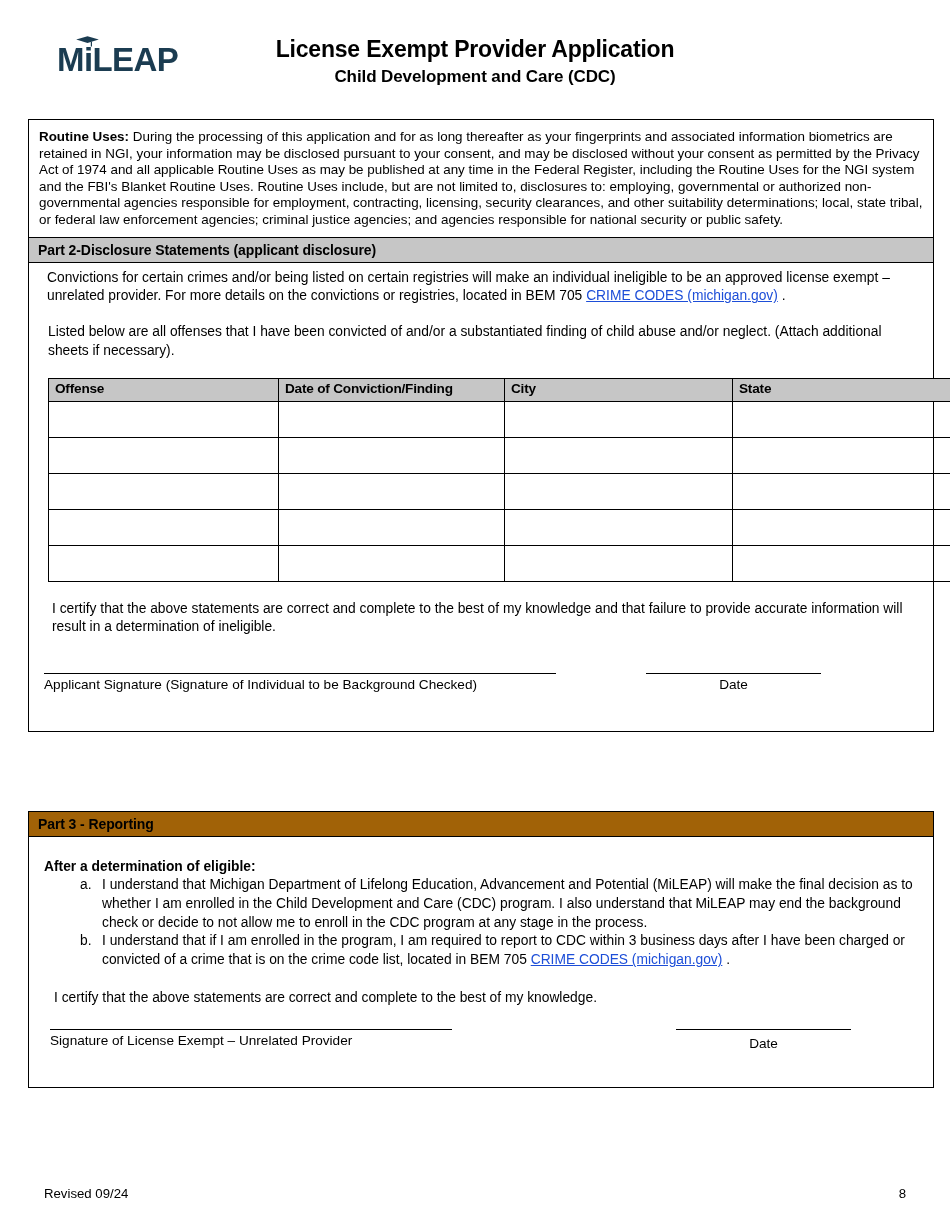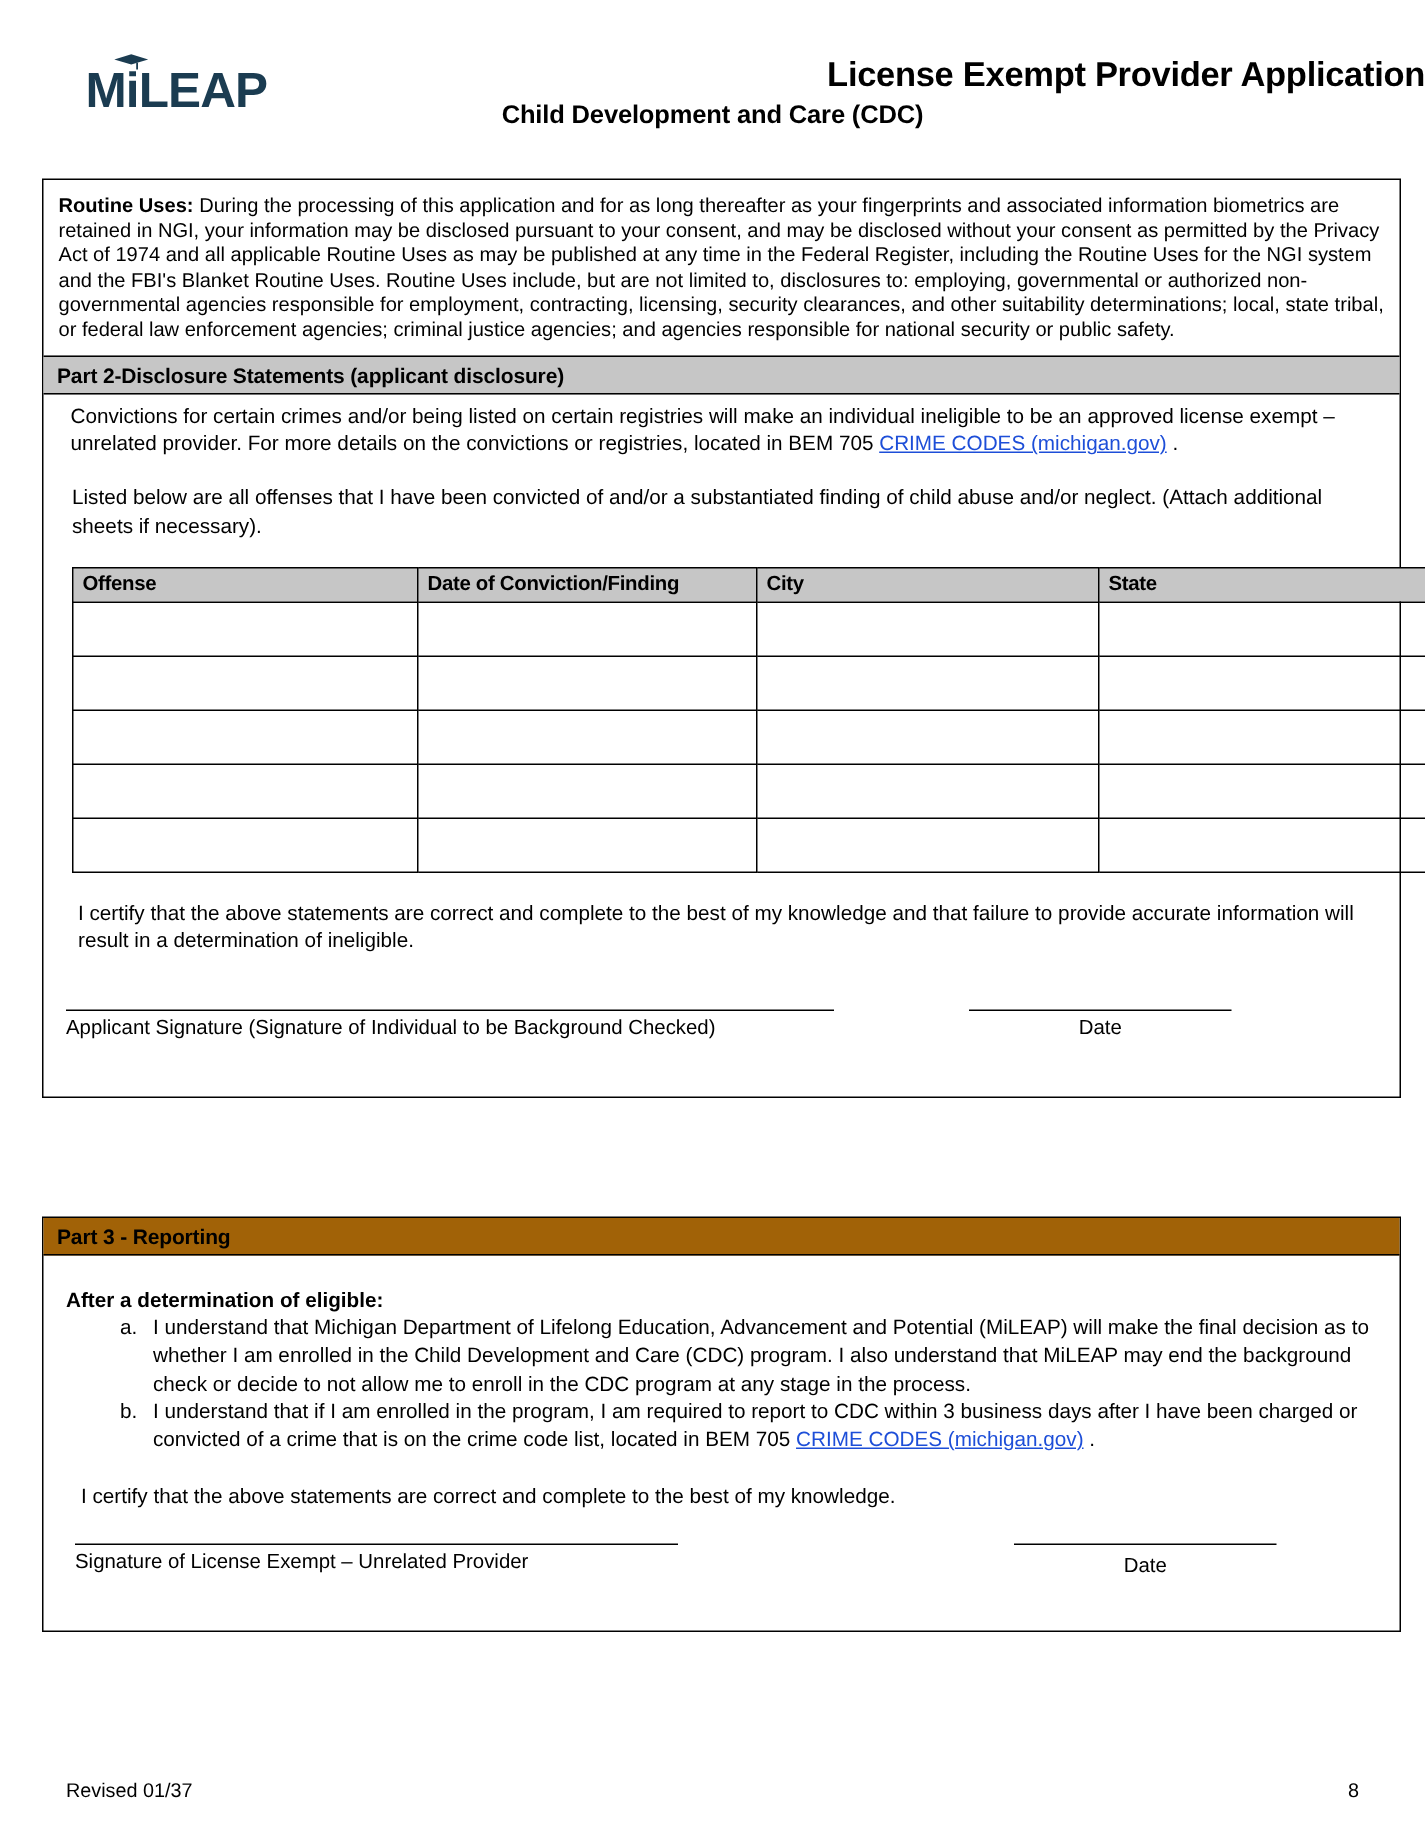--- a/index.html
+++ b/index.html
@@ -36,21 +36,20 @@
     left: 0;
     right: 0;
     top: 36px;
     text-align: center;
   }
   .main-title {
     font-size: 23px;
     font-weight: bold;
     letter-spacing: -0.2px;
     line-height: 1.18;
-    text-align: right;
   }
   .sub-title {
     font-size: 17px;
     font-weight: bold;
     margin-top: 4px;
     letter-spacing: -0.1px;
   }
 
   
   .doc-box {
@@ -352,15 +351,15 @@
       <div class="sig-b3">
         <div class="sig-line"></div>
         <div class="sig-date-3">Date</div>
       </div>
     </div>
 
   </div>
 </div>
 
 <div class="footer">
-  <span>Revised 01/37</span>
+  <span>Revised 09/24</span>
   <span>8</span>
 </div>
 
 </body></html>

